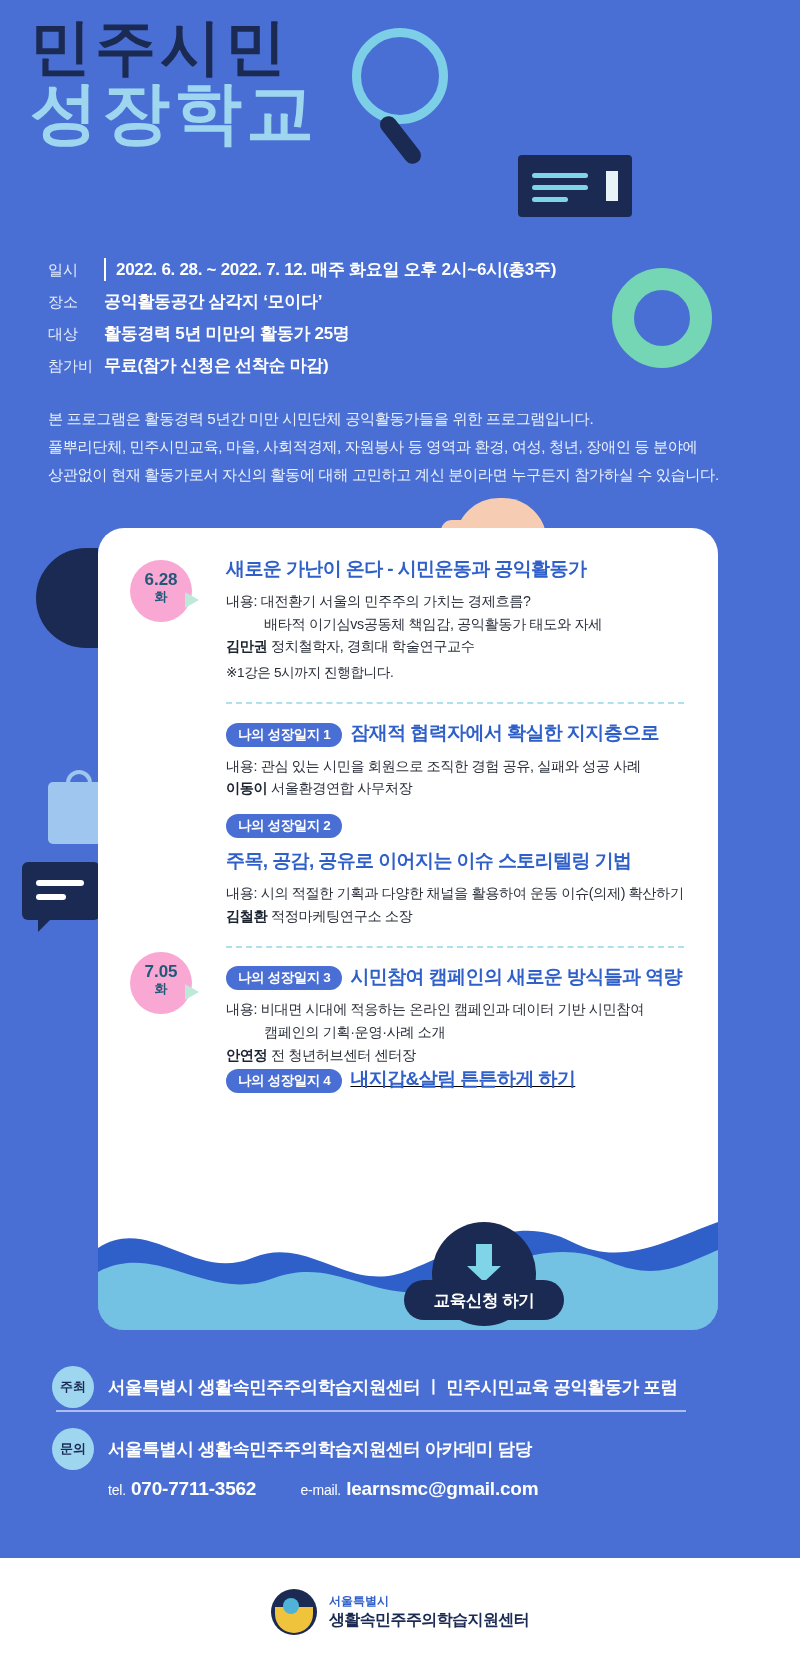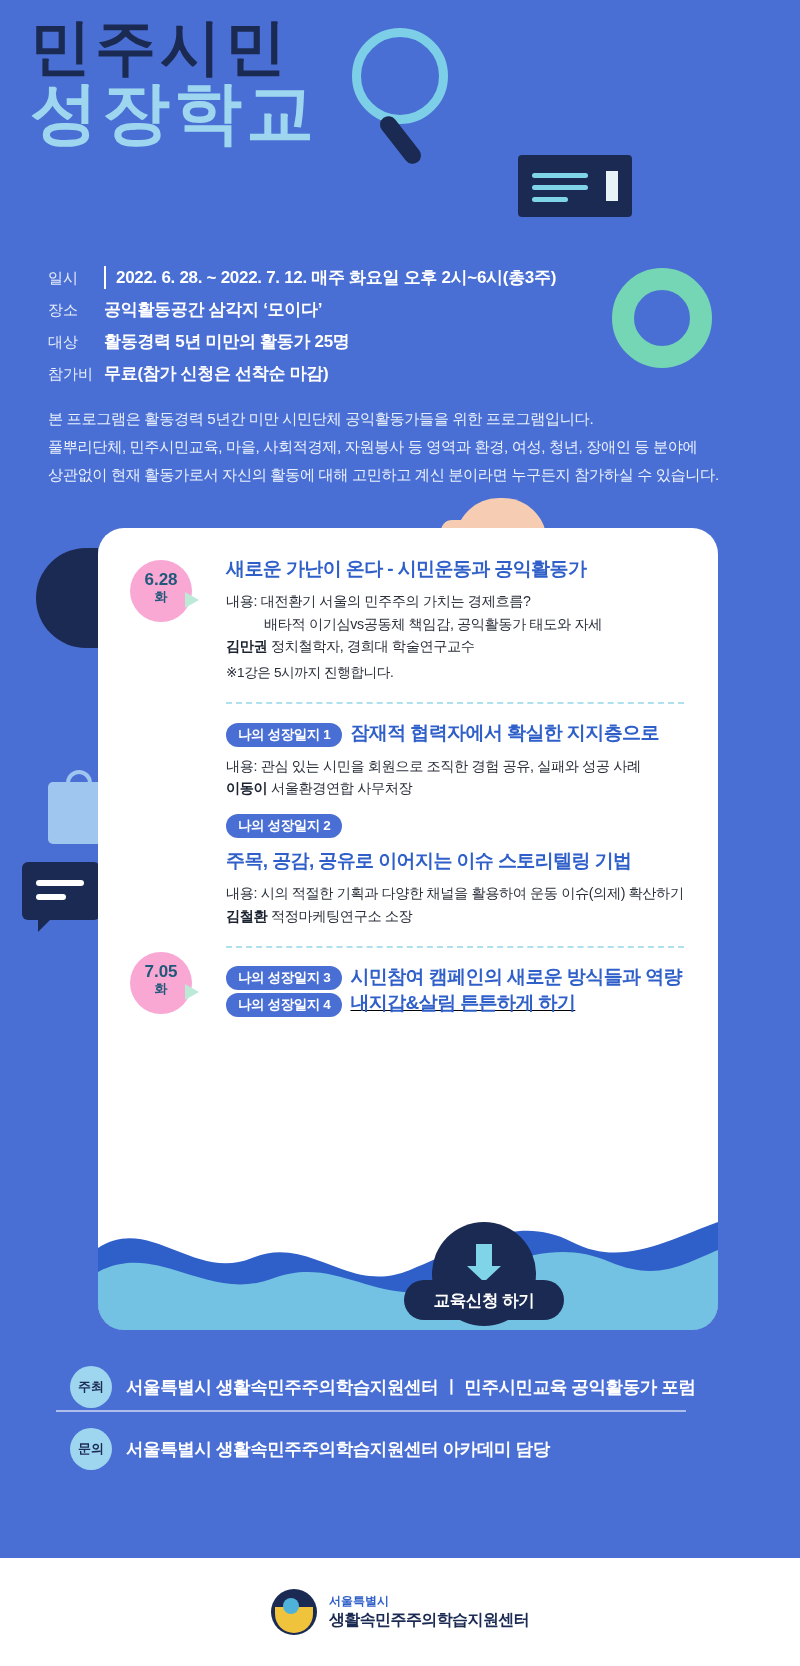--- a/index.html
+++ b/index.html
@@ -105,21 +105,20 @@
     border: 22px solid #74d6b4;
     border-radius: 50%;
   }
 
   
   .info {
     position: absolute;
     left: 48px;
     top: 258px;
     width: 640px;
-    margin-top: 8px;
   }
   .info-row {
     display: flex;
     align-items: baseline;
     margin-bottom: 9px;
   }
   .info-label {
     width: 56px;
     color: #e7eefb;
     font-size: 15px;
@@ -366,21 +365,21 @@
     top: 22px;
     width: 0; height: 0;
     border-left: 17px solid transparent;
     border-right: 17px solid transparent;
     border-top: 16px solid #7fd4e8;
   }
 
   
   .credits {
     position: absolute;
-    left: 70px;
+    left: 52px;
     top: 1366px;
     width: 690px;
   }
   .credit-row {
     display: flex;
     align-items: center;
     margin-bottom: 6px;
   }
   .badge {
     width: 42px; height: 42px;
@@ -564,20 +563,25 @@
     </div>
 
     <hr class="divider">
 
     <div class="session">
 
       <div style="margin-left:128px; padding-right:24px;">
         <div>
           <span class="chip-label">나의 성장일지 3</span><span class="sess-head">시민참여 캠페인의 새로운 방식들과 역량</span>
         </div>
+        <div class="sess-body">
+          <span>내용: 비대면 시대에 적응하는 온라인 캠페인과 데이터 기반 시민참여</span>
+          <span class="indent">캠페인의 기획·운영·사례 소개</span>
+          <span class="speaker">안연정</span><span> 전 청년허브센터 센터장</span>
+        </div>
         <div style="text-decoration:underline;">
           <span class="chip-label">나의 성장일지 4</span><span class="sess-head">내지갑&amp;살림 튼튼하게 하기</span>
         </div>
       </div>
     </div>
 
     <svg class="wave" viewBox="0 0 620 130" preserveAspectRatio="none">
       <path d="M0,48 C52,14 96,82 154,58 C212,34 250,96 312,70 C374,44 420,14 474,42 C524,68 570,40 620,22 L620,130 L0,130 Z" fill="#2f5fc9"></path>
       <path d="M0,72 C60,40 110,104 176,78 C240,54 282,110 346,86 C410,62 456,38 512,62 C560,82 586,64 620,50 L620,130 L0,130 Z" fill="#7fd4e8" opacity="0.85"></path>
     </svg>
@@ -591,20 +595,27 @@
 
   <div class="credits">
     <div class="credit-row">
       <div class="badge">주최</div>
       <div class="credit-text">서울특별시 생활속민주주의학습지원센터  ㅣ  민주시민교육 공익활동가 포럼</div>
     </div>
     <div class="credit-row contact2">
       <div class="badge">문의</div>
       <div class="credit-text">서울특별시 생활속민주주의학습지원센터  아카데미 담당</div>
     </div>
+    <div class="contact-detail">
+      <span class="small">tel.</span>
+      <span>070-7711-3562</span>
+      <span class="gap"></span>
+      <span class="small">e-mail.</span>
+      <span>learnsmc@gmail.com</span>
+    </div>
   </div>
   <div class="credit-line"></div>
 
   <div class="logo-band">
     <div class="logo-mark">
       <div class="swoosh"></div>
       <div class="dot"></div>
     </div>
     <div class="logo-text">
       <div class="t1">서울특별시</div>

